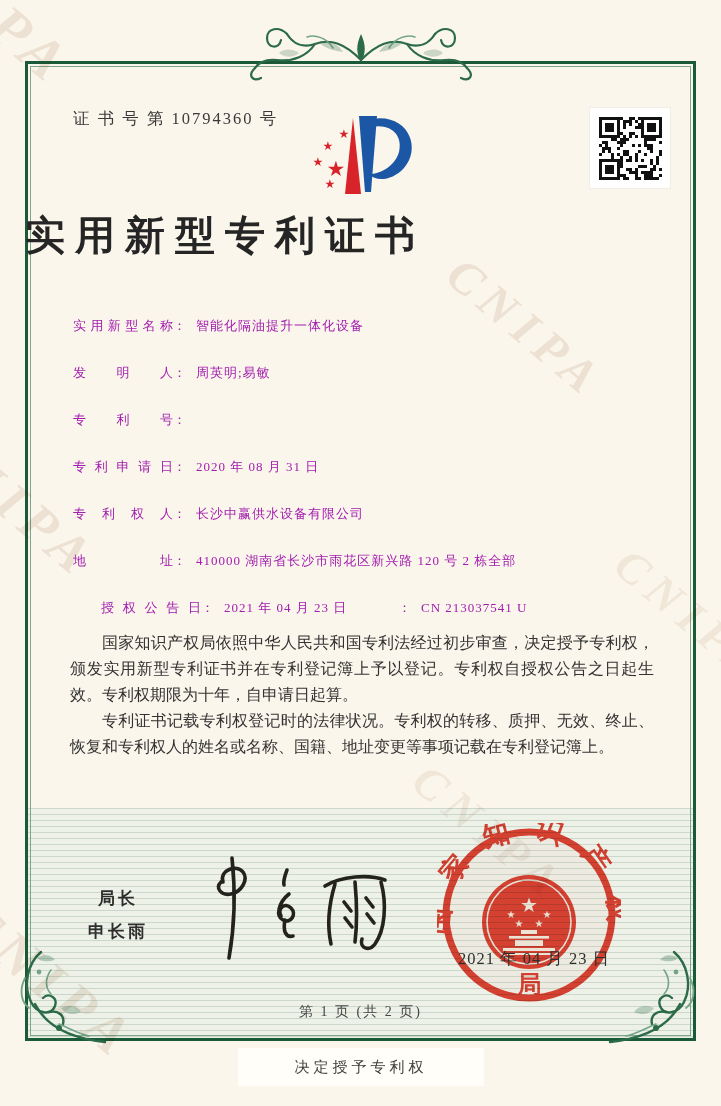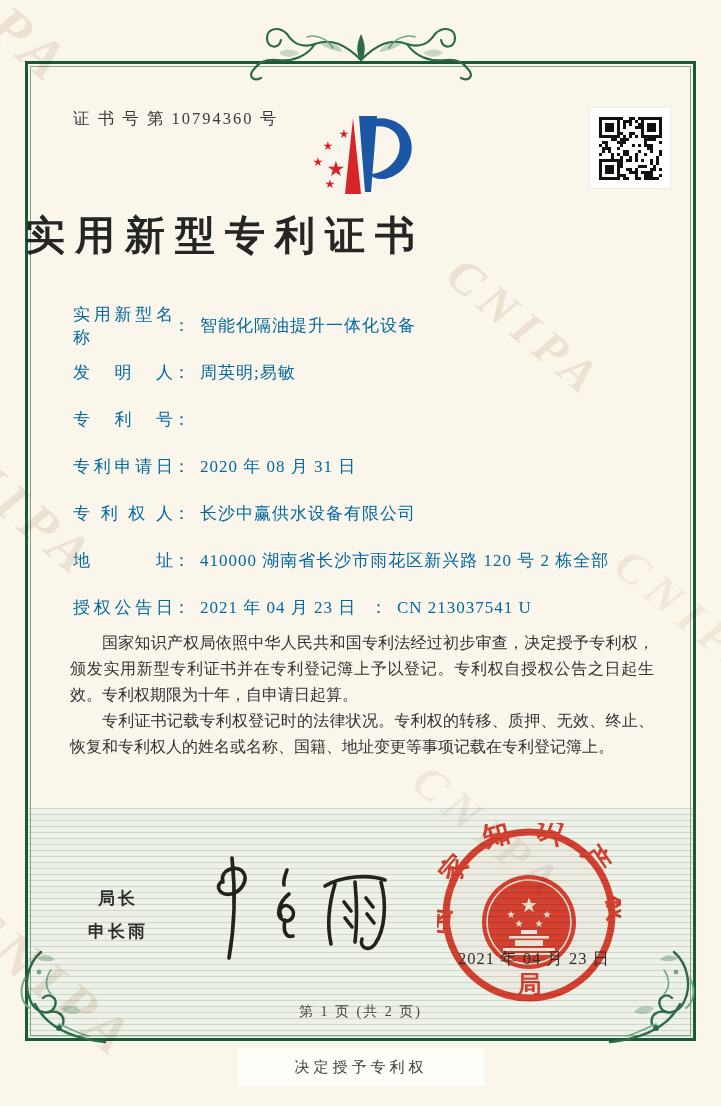--- a/index.html
+++ b/index.html
@@ -28,26 +28,26 @@
   .orn-bl{left:15px;top:950px;width:92px;height:96px;}
   .orn-br{left:608px;top:950px;width:92px;height:96px;transform:scaleX(-1);}
   
   .cert-no{position:absolute;left:73px;top:108px;font-size:16.5px;letter-spacing:2px;color:#3a3a3a;z-index:4;}
   .logo{position:absolute;left:306px;top:104px;width:118px;height:102px;z-index:4;}
   .qr{position:absolute;left:590px;top:108px;width:80px;height:80px;background:#fff;z-index:4;
       display:flex;align-items:center;justify-content:center;box-shadow:0 0 0 1px rgba(0,0,0,0.03);}
   .title{position:absolute;left:25px;top:208px;width:671px;font-size:40px;
          font-weight:bold;letter-spacing:10px;color:#252525;z-index:4;margin:0;}
   
-  .fields{position:absolute;left:73px;top:302px;width:590px;z-index:4;font-size:17px;color:#0369a1;}
+  .fields{position:absolute;left:73px;top:302px;width:590px;z-index:4;font-size:13px;color:#a21caf;}
   .frow{height:47px;display:flex;align-items:center;}
   .flabel{display:inline-block;width:100px;text-align:justify;text-align-last:justify;flex:none;}
   .fcolon{flex:none;}
   .fvalue{margin-left:10px;letter-spacing:1px;white-space:nowrap;}
-  .g1{display:flex;align-items:flex-start;width:297px;flex:none;}
+  .g1{display:flex;align-items:flex-start;width:297px;flex:none;margin-left:28px;}
   .g2{display:flex;align-items:center;}
   .g2 .flabel{width:85px;letter-spacing:1px;}
   
   .paras{position:absolute;left:70px;top:630px;width:584px;z-index:4;}
   .paras p{margin:0;text-indent:2em;font-size:16px;line-height:26px;text-align:justify;color:#333;}
   
   .sig-title{position:absolute;left:88px;top:882px;z-index:5;font-family:"Liberation Sans","DejaVu Sans",sans-serif;
              font-size:17px;font-weight:bold;color:#2e2e2e;letter-spacing:3px;line-height:33px;text-align:center;}
   .signature{position:absolute;left:185px;top:846px;width:215px;height:115px;z-index:5;}
   .seal{position:absolute;left:437px;top:823px;width:184px;height:184px;z-index:5;

